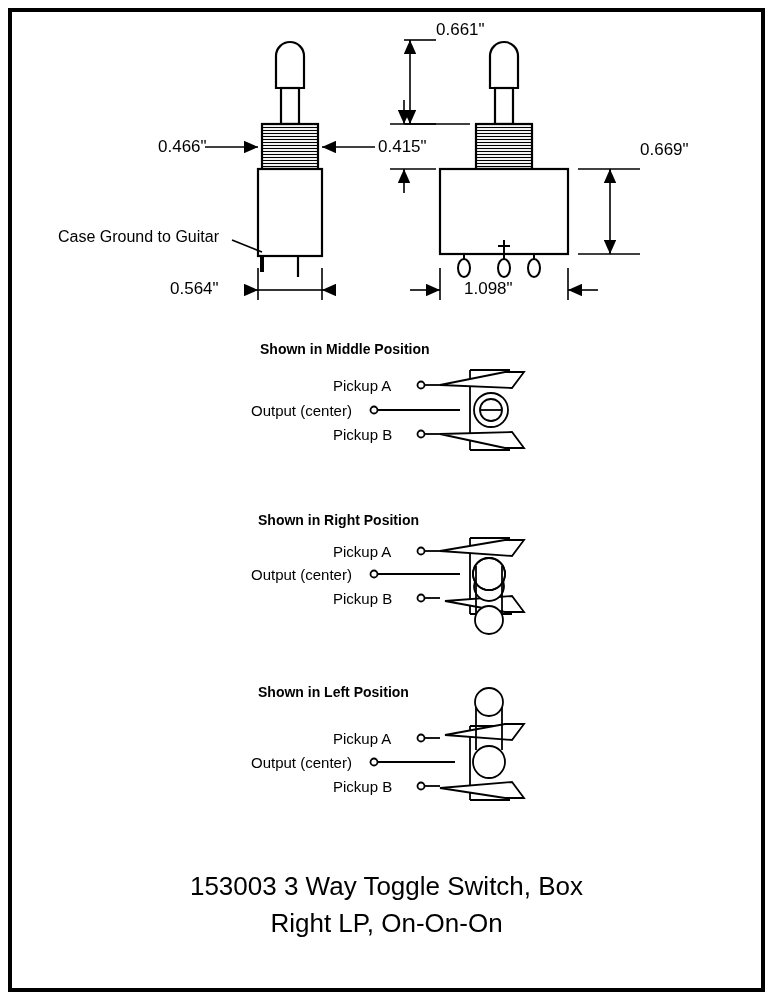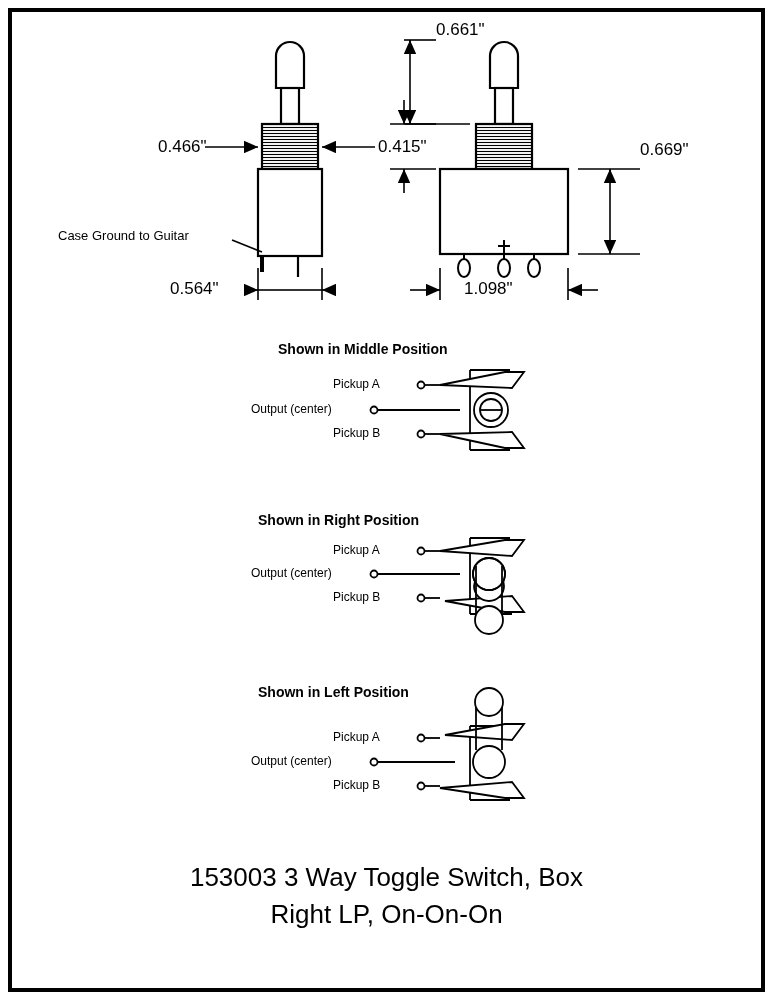--- a/index.html
+++ b/index.html
@@ -29,42 +29,43 @@
   }
   .canvas {
     position: absolute;
     left: 0; top: 0;
     width: 773px;
     height: 1000px;
   }
   .lbl {
     position: absolute;
     font-family: "Liberation Sans", sans-serif;
-    font-size: 13px;
+    font-size: 16px;
     color: #000;
     white-space: nowrap;
   }
   .lbl.small {
-    font-size: 12px;
+    font-size: 15px;
   }
   .lbl.dim {
     font-size: 17px;
   }
   .lbl.head {
     font-size: 14px;
     font-weight: bold;
   }
   .title {
     position: absolute;
     left: 0;
     width: 773px;
     text-align: center;
     font-size: 26px;
     color: #000;
     white-space: nowrap;
+    margin-top: 9px;
   }
 </style>
 </head>
 <body>
 
 <div id="sheet">
 
   <div class="border-outer"></div>
 
   <svg class="canvas" viewBox="0 0 773 1000">
@@ -221,21 +222,21 @@
 
   <div class="lbl dim" style="left:158px; top:137px;">0.466"</div>
   <div class="lbl dim" style="left:170px; top:279px;">0.564"</div>
   <div class="lbl dim" style="left:378px; top:137px;">0.415"</div>
   <div class="lbl dim" style="left:436px; top:20px;">0.661"</div>
   <div class="lbl dim" style="left:464px; top:279px;">1.098"</div>
   <div class="lbl dim" style="left:640px; top:140px;">0.669"</div>
 
   <div class="lbl" style="left:58px; top:228px;">Case Ground to Guitar</div>
 
-  <div class="lbl head" style="left:278px; top:341px;">Shown in Middle Position</div>
+  <div class="lbl head" style="left:260px; top:341px;">Shown in Middle Position</div>
   <div class="lbl small" style="left:333px; top:377px;">Pickup A</div>
   <div class="lbl small" style="left:251px; top:402px;">Output (center)</div>
   <div class="lbl small" style="left:333px; top:426px;">Pickup B</div>
 
   <div class="lbl head" style="left:258px; top:512px;">Shown in Right Position</div>
   <div class="lbl small" style="left:333px; top:543px;">Pickup A</div>
   <div class="lbl small" style="left:251px; top:566px;">Output (center)</div>
   <div class="lbl small" style="left:333px; top:590px;">Pickup B</div>
 
   <div class="lbl head" style="left:258px; top:684px;">Shown in Left Position</div>

